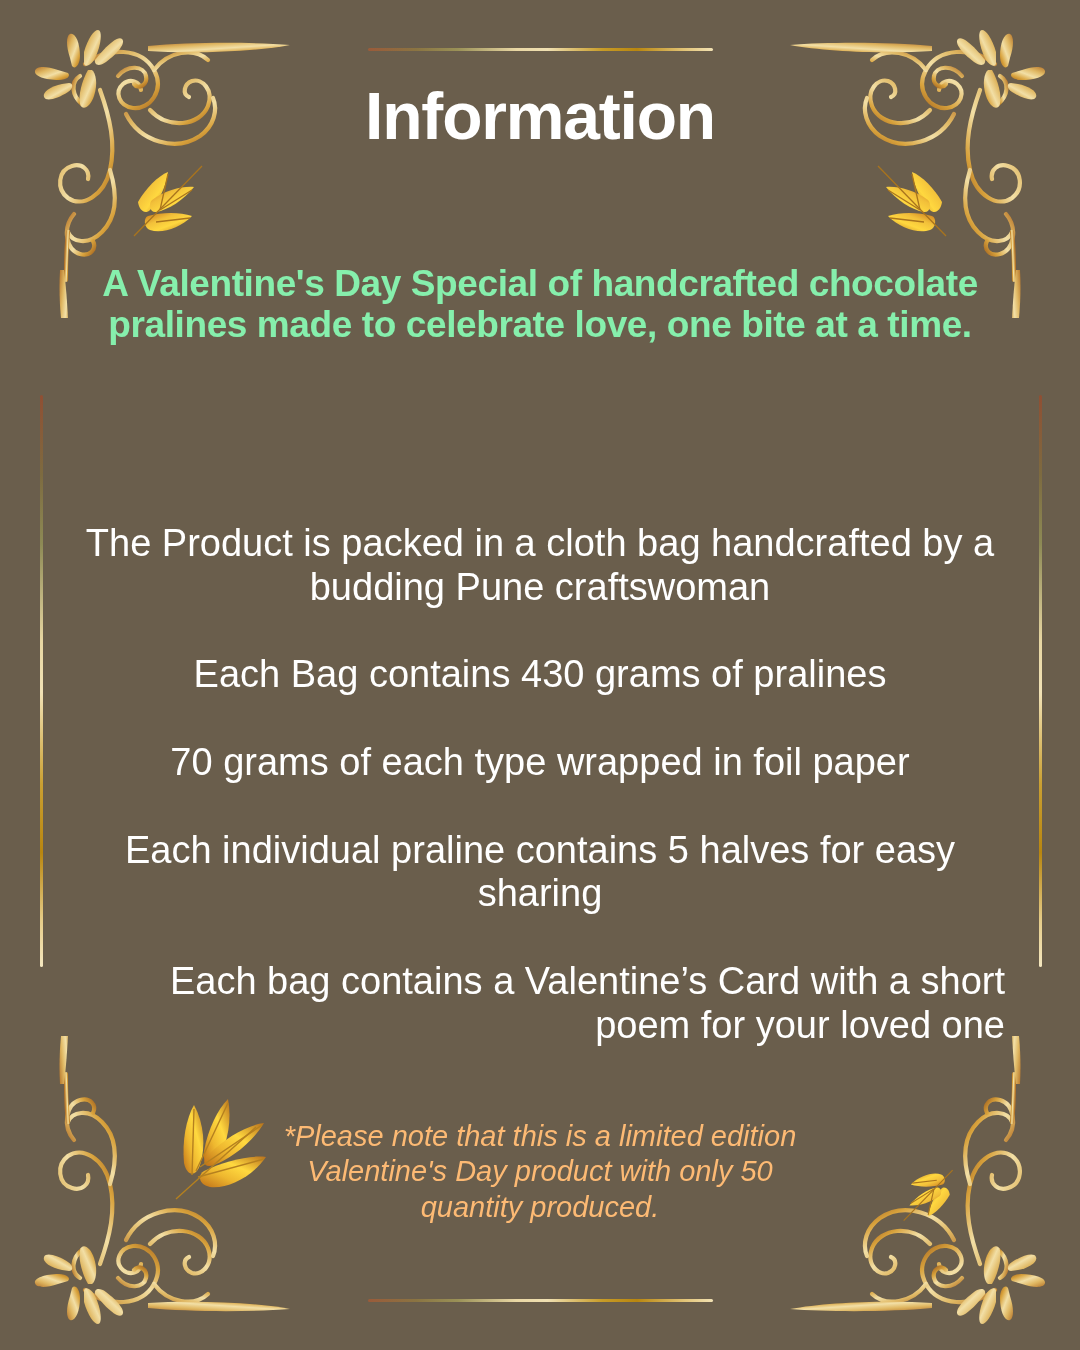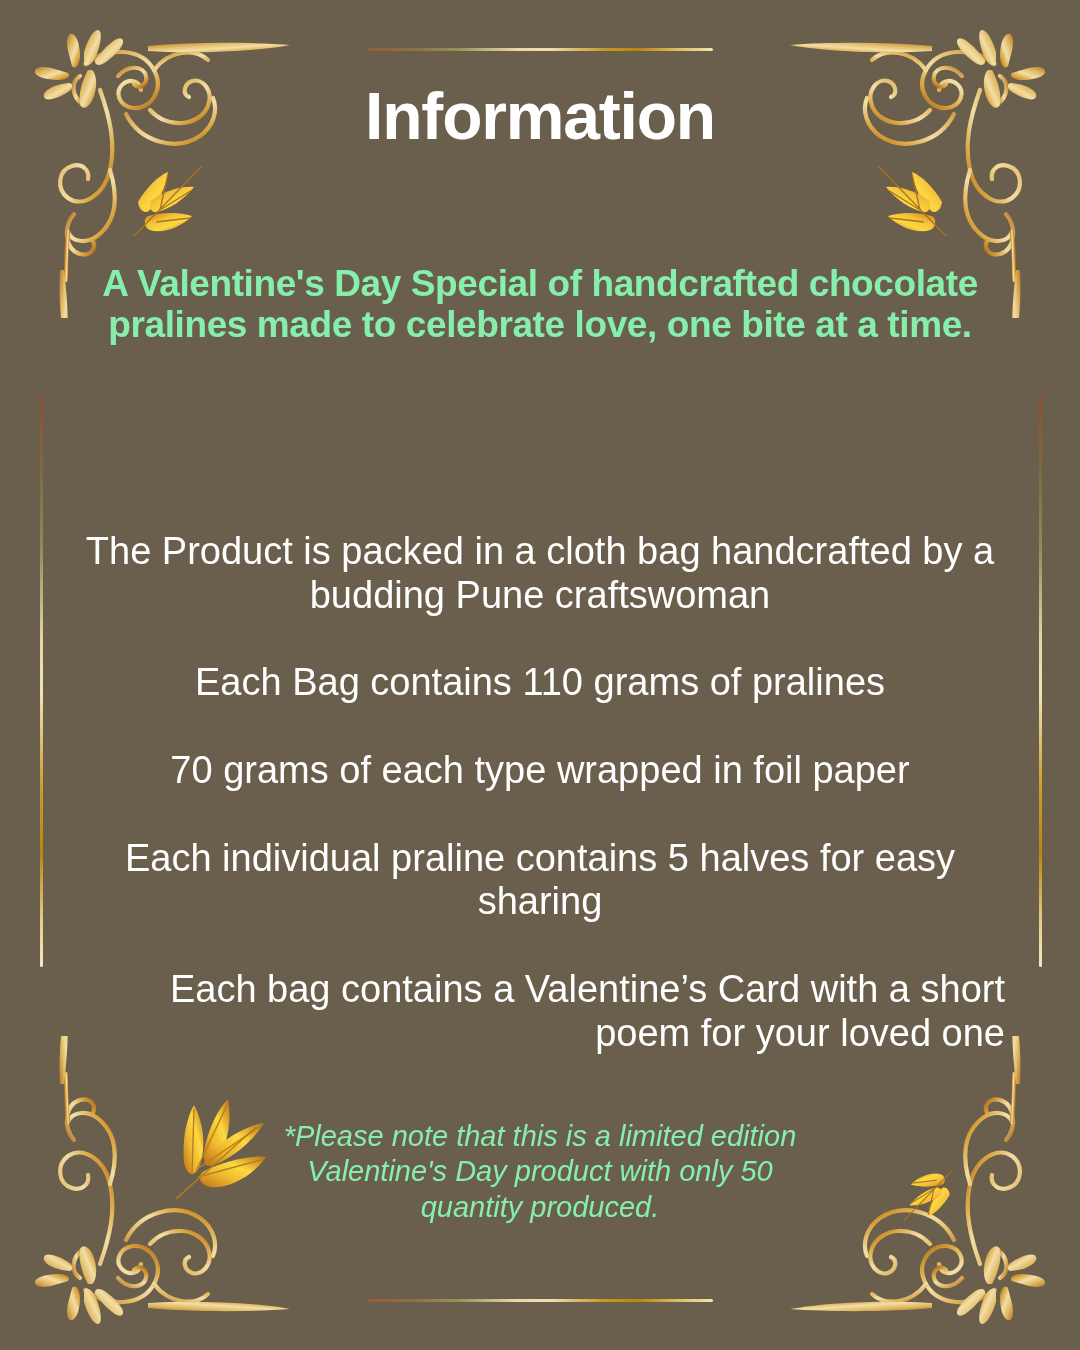--- a/index.html
+++ b/index.html
@@ -103,31 +103,31 @@
     left: 75px;
     width: 930px;
     text-align: center;
     color: #ffffff;
   }
   .body-item {
     font-size: 38px;
     font-weight: 400;
     line-height: 1.15;
     letter-spacing: 0px;
-    margin: 8px 0 44px 0;
+    margin: 0 0 44px 0;
   }
   .body-item:last-child { margin-bottom: 0; text-align: right; }
 
   .footnote {
     position: absolute;
     top: 1119px;
     left: 280px;
     width: 520px;
     text-align: center;
-    color: #86efac;
+    color: #fdba74;
     font-size: 29px;
     font-style: italic;
     font-weight: 400;
     line-height: 1.22;
   }
 </style>
 </head>
 <body>
 
 <div class="poster">
@@ -366,21 +366,21 @@
       </g>
     </svg>
   </div>
 
   <div class="title">Information</div>
 
   <div class="subtitle">A Valentine's Day Special of handcrafted chocolate pralines made to celebrate love, one bite at a time.</div>
 
   <div class="body-block">
     <p class="body-item">The Product is packed in a cloth bag handcrafted by a budding Pune craftswoman</p>
-    <p class="body-item">Each Bag contains 110 grams of pralines</p>
+    <p class="body-item">Each Bag contains 430 grams of pralines</p>
     <p class="body-item">70 grams of each type wrapped in foil paper</p>
     <p class="body-item">Each individual praline contains 5 halves for easy sharing</p>
     <p class="body-item">Each bag contains a Valentine’s Card with a short poem for your loved one</p>
   </div>
 
   <div class="footnote">*Please note that this is a limited edition Valentine's Day product with only 50 quantity produced.</div>
 
 </div>
 
 </body></html>

